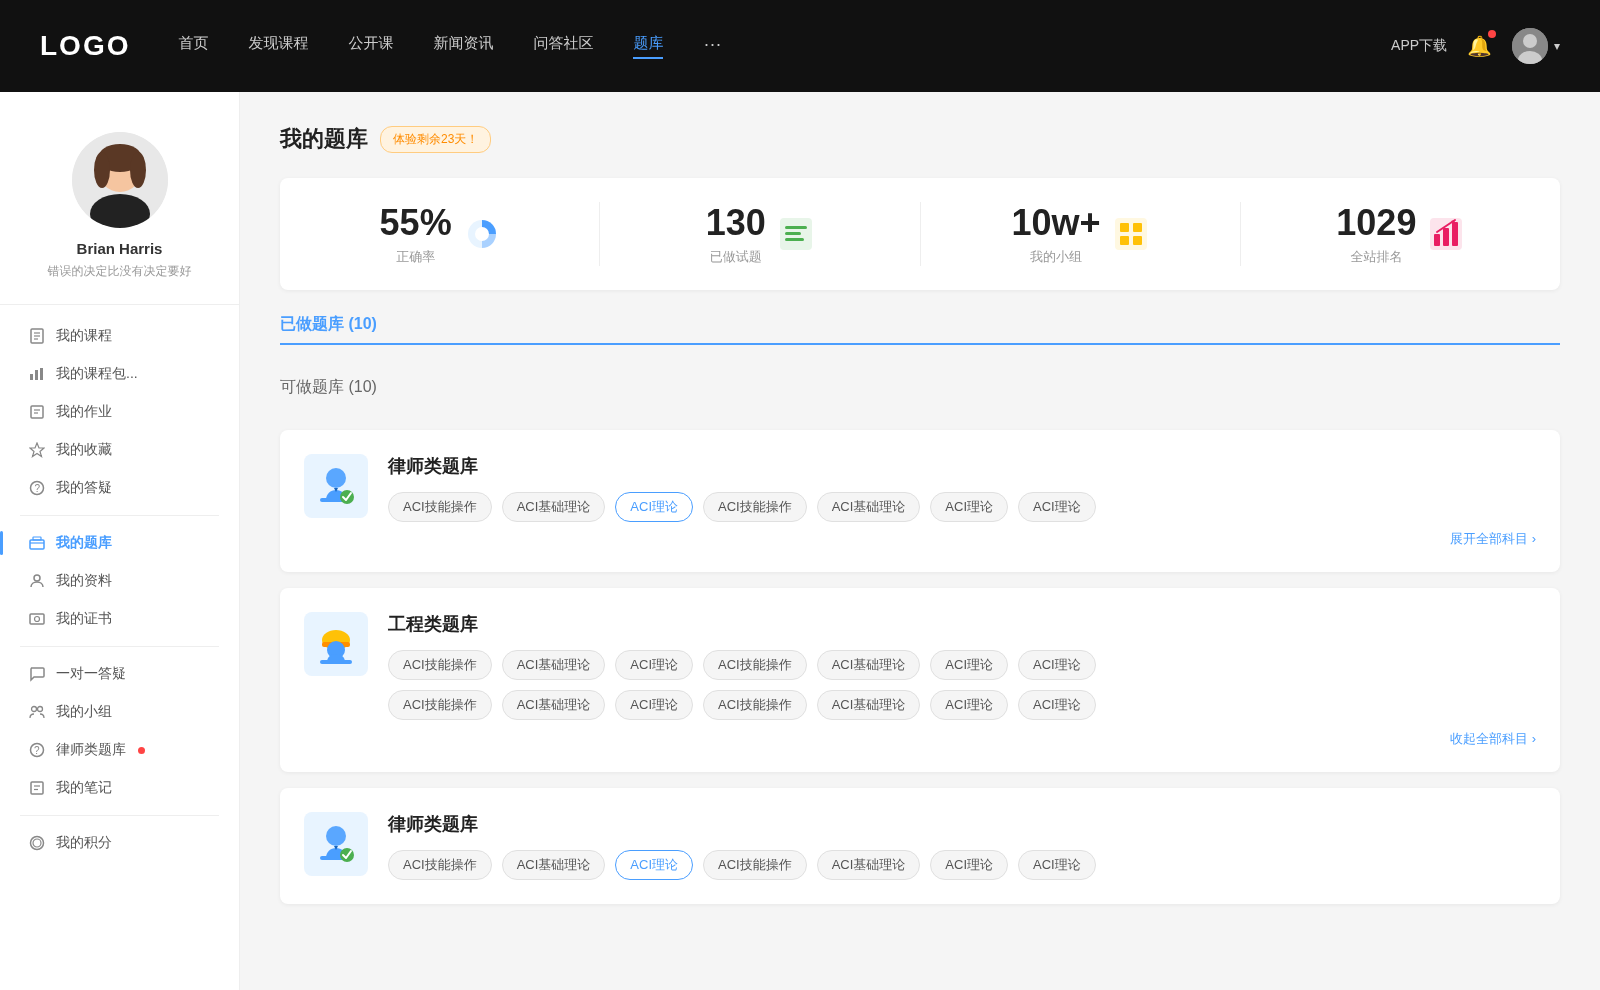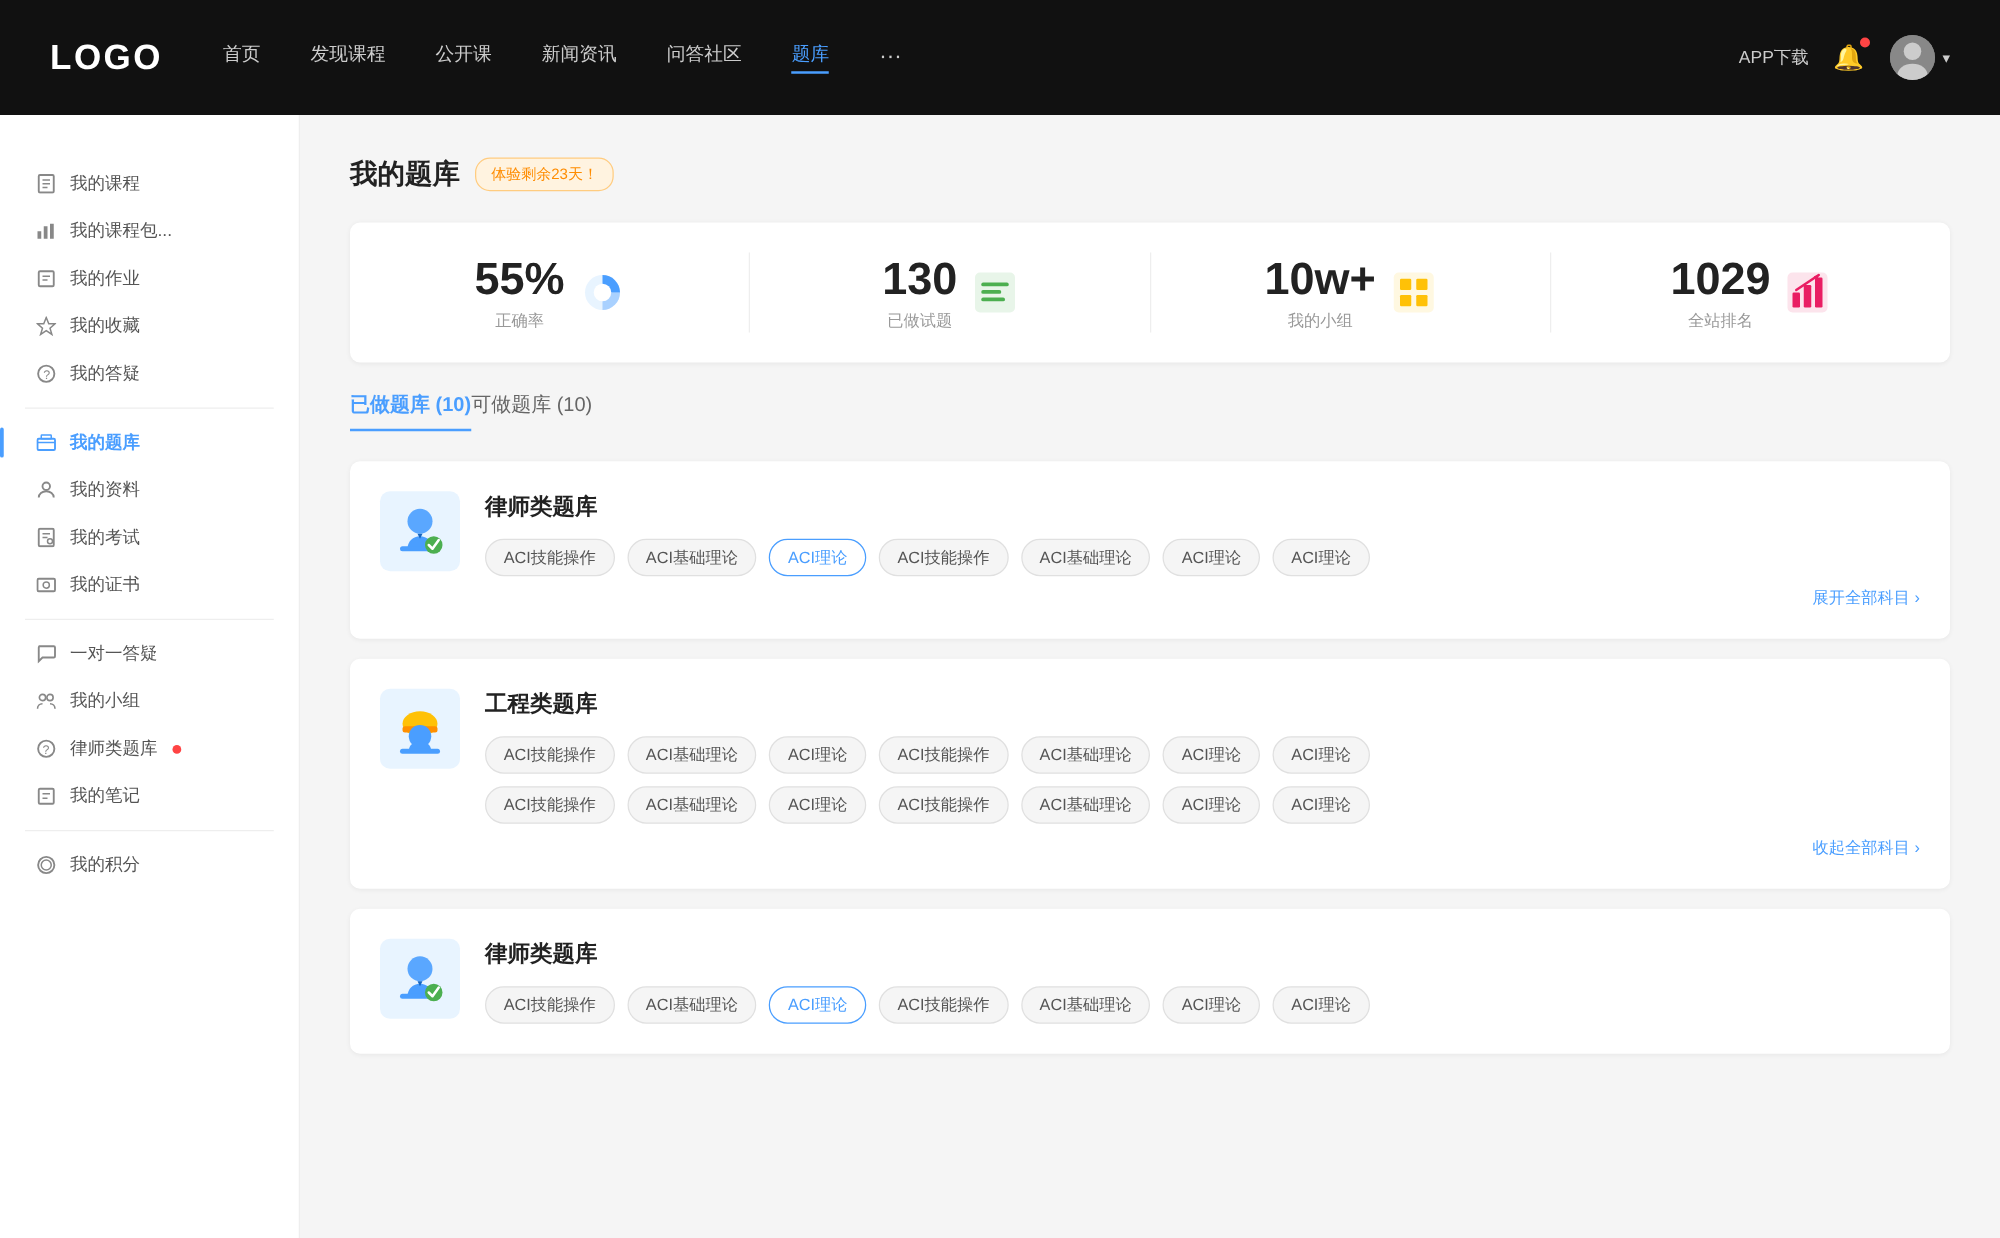--- a/index.html
+++ b/index.html
@@ -50,21 +50,21 @@
 
     
     .stats-row { display: flex; background: white; border-radius: 8px; padding: 24px 0; margin-bottom: 24px; box-shadow: 0 1px 4px rgba(0,0,0,0.06); }
     .stat-item { flex: 1; text-align: center; padding: 0 20px; border-right: 1px solid #eee; display: flex; align-items: center; justify-content: center; gap: 12px; }
     .stat-item:last-child { border-right: none; }
     .stat-number { font-size: 36px; font-weight: 700; color: #222; }
     .stat-label { font-size: 13px; color: #999; margin-top: 4px; }
     .stat-icon { width: 36px; height: 36px; display: flex; align-items: center; justify-content: center; }
 
     
-    .tabs-row { display: flex; margin-bottom: 24px; }
+    .tabs-row { display: flex; gap: 32px; margin-bottom: 24px; flex-direction: column; }
     .tab-item { font-size: 16px; color: #666; cursor: pointer; padding-bottom: 8px; }
     .tab-item.active { color: #4a9eff; font-weight: 600; border-bottom: 2px solid #4a9eff; }
 
     
     .bank-card { background: white; border-radius: 8px; padding: 24px; margin-bottom: 16px; box-shadow: 0 1px 4px rgba(0,0,0,0.06); }
     .bank-card-header { display: flex; align-items: flex-start; gap: 20px; }
     .bank-icon { width: 64px; height: 64px; background: #e8f4ff; border-radius: 8px; display: flex; align-items: center; justify-content: center; flex-shrink: 0; }
     .bank-info { flex: 1; }
     .bank-name { font-size: 18px; font-weight: 600; color: #222; margin-bottom: 14px; }
     .tags-row { display: flex; flex-wrap: wrap; gap: 10px; align-items: center; }
@@ -106,20 +106,38 @@
         </svg>
       </div>
       <span class="chevron">▾</span>
     </div>
   </div>
 </nav>
 
 <div class="main-layout">
 
   <aside class="sidebar">
+    <div class="profile-section">
+      <div class="profile-avatar">
+
+        <svg viewBox="0 0 96 96" xmlns="http://www.w3.org/2000/svg">
+          <circle cx="48" cy="48" r="48" fill="#e8e8e8"></circle>
+
+          <ellipse cx="48" cy="82" rx="30" ry="20" fill="#222"></ellipse>
+
+          <circle cx="48" cy="38" r="22" fill="#f5c5a0"></circle>
+
+          <ellipse cx="48" cy="26" rx="22" ry="14" fill="#5a3825"></ellipse>
+          <ellipse cx="30" cy="38" rx="8" ry="18" fill="#5a3825"></ellipse>
+          <ellipse cx="66" cy="38" rx="8" ry="18" fill="#5a3825"></ellipse>
+        </svg>
+      </div>
+      <div class="profile-name">Brian Harris</div>
+      <div class="profile-motto">错误的决定比没有决定要好</div>
+    </div>
 
     <div class="sidebar-menu">
 
       <div class="menu-item">
         <span class="menu-icon">
           <svg width="16" height="16" viewBox="0 0 16 16" fill="none">
               <rect x="2" y="1" width="12" height="14" rx="1" stroke="#888" stroke-width="1.5"></rect>
               <line x1="5" y1="5" x2="11" y2="5" stroke="#888" stroke-width="1.2"></line>
               <line x1="5" y1="8" x2="11" y2="8" stroke="#888" stroke-width="1.2"></line>
               <line x1="5" y1="11" x2="9" y2="11" stroke="#888" stroke-width="1.2"></line>
@@ -185,31 +203,20 @@
       <div class="menu-item">
         <span class="menu-icon">
           <svg width="16" height="16" viewBox="0 0 16 16" fill="none">
               <circle cx="8" cy="5" r="3" stroke="#888" stroke-width="1.5"></circle>
               <path d="M2 14c0-3 2.7-5 6-5s6 2 6 5" stroke="#888" stroke-width="1.5" fill="none"></path>
             </svg>
         </span>
         <span>我的资料</span>
       </div>
 
-      <div class="menu-item">
-        <span class="menu-icon">
-          <svg width="16" height="16" viewBox="0 0 16 16" fill="none">
-              <rect x="2" y="1" width="12" height="14" rx="1" stroke="#888" stroke-width="1.5"></rect>
-              <line x1="5" y1="5" x2="11" y2="5" stroke="#888" stroke-width="1.2"></line>
-              <line x1="5" y1="8" x2="9" y2="8" stroke="#888" stroke-width="1.2"></line>
-              <circle cx="11" cy="11" r="2" stroke="#888" stroke-width="1.2"></circle>
-            </svg>
-        </span>
-        <span>我的考试</span>
-      </div>
 
       <div class="menu-item">
         <span class="menu-icon">
           <svg width="16" height="16" viewBox="0 0 16 16" fill="none">
               <rect x="1" y="3" width="14" height="10" rx="1" stroke="#888" stroke-width="1.5"></rect>
               <circle cx="8" cy="8" r="2.5" stroke="#888" stroke-width="1.2"></circle>
             </svg>
         </span>
         <span>我的证书</span>
       </div>

